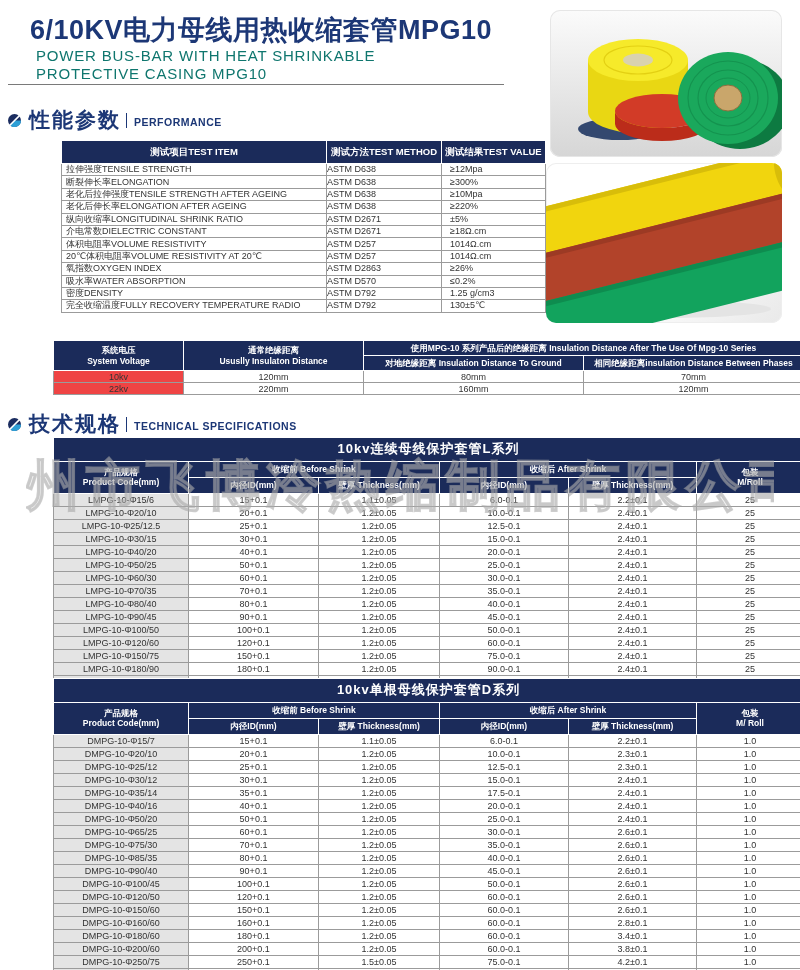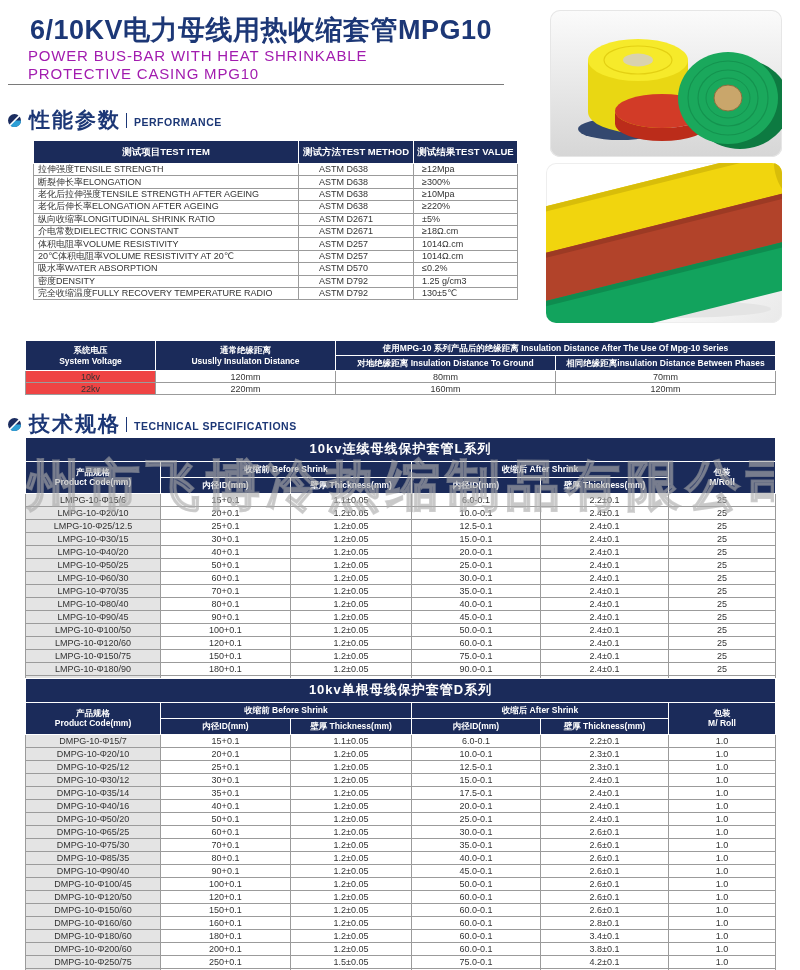--- a/index.html
+++ b/index.html
@@ -5,47 +5,47 @@
   html,body { margin:0; padding:0; background:#fff; }
   .page {
     position:relative; width:800px; height:970px; background:#ffffff;
     font-family:"Liberation Sans","DejaVu Sans",sans-serif; overflow:hidden;
   }
   .title {
     position:absolute; left:30px; top:12px; font-size:27px; font-weight:bold;
     color:#1c3776; letter-spacing:0.5px; white-space:nowrap;
   }
   .subtitle {
-    position:absolute; left:28px; top:47px; font-size:15px; color:#a21caf;
+    position:absolute; left:36px; top:47px; font-size:15px; color:#0f766e;
     line-height:18px; letter-spacing:0.8px;
   }
   .hrline { position:absolute; left:8px; top:84px; width:496px; height:1px; background:#7a7a7a; }
 
   .photo { position:absolute; border-radius:10px; overflow:hidden; }
   .photo1 { left:550px; top:10px; width:232px; height:147px;
     background:linear-gradient(180deg,#fbfbfb 0%,#d6d6d6 100%); box-shadow:inset 0 0 0 1px #e6e6e6; }
   .photo2 { left:546px; top:163px; width:236px; height:160px;
     background:linear-gradient(135deg,#ffffff 55%,#e9e9e9 100%); box-shadow:inset 0 0 0 1px #eeeeee; }
 
   .sec-head { position:absolute; left:8px; display:flex; align-items:center; }
   .sec-head svg { flex:none; margin-right:8px; }
   .sec-zh { font-size:21px; font-weight:bold; color:#1c3776; letter-spacing:2px; }
   .sec-bar { width:1px; height:15px; background:#1c3776; margin:0 7px 0 5px; }
   .sec-en { font-size:10.5px; font-weight:bold; color:#1c3776; letter-spacing:0.5px; padding-top:4px; }
 
-  table { border-collapse:collapse; position:absolute; table-layout:fixed; }
+  table { border-collapse:collapse; position:absolute; table-layout:fixed;margin-left:28px; }
   th { background:#1b2b5a; color:#ffffff; font-weight:bold; border:1px solid #ffffff; text-align:center; padding:0 2px; }
   td { border:1px solid #9b9b9b; color:#333333; background:#ffffff; text-align:center; padding:0 4px;
        white-space:nowrap; overflow:hidden; }
 
   .perf { left:33px; top:140px; width:484px; border:1px solid #555; }
   .perf th { font-size:9.5px; height:22px; }
   .perf td { font-size:9px; height:11.4px; line-height:1; }
   .perf td:first-child { text-align:left; }
-  .perf td:nth-child(2) { text-align:left; padding-left:20px; }
+  .perf td:nth-child(2) { text-align:left; padding-left:0; }
   .perf td:nth-child(3) { text-align:left; padding-left:8px; }
 
   .ins { left:25px; top:340px; width:750px; border:1px solid #555; }
   .ins th { font-size:8.5px; height:14px; line-height:1.2; }
   .ins td { font-size:9px; height:11px; }
   .ins td:first-child { background:#ef4444; }
 
   .spec { width:750px; left:25px; border:1px solid #555; }
   .spec th.t-title { font-size:13px; height:23px; letter-spacing:1px; }
   .spec th { font-size:8.5px; height:15px; line-height:1.15; }
@@ -169,20 +169,25 @@
           <td>体积电阻率VOLUME RESISTIVITY</td>
           <td>ASTM D257</td>
           <td>1014Ω.cm</td>
         </tr>
         <tr>
           <td>20℃体积电阻率VOLUME RESISTIVITY AT 20℃</td>
           <td>ASTM D257</td>
           <td>1014Ω.cm</td>
         </tr>
         <tr>
+          <td>氧指数OXYGEN INDEX</td>
+          <td>ASTM D2863</td>
+          <td>≥26%</td>
+        </tr>
+        <tr>
           <td>吸水率WATER ABSORPTION</td>
           <td>ASTM D570</td>
           <td>≤0.2%</td>
         </tr>
         <tr>
           <td>密度DENSITY</td>
           <td>ASTM D792</td>
           <td>1.25 g/cm3</td>
         </tr>
         <tr>

